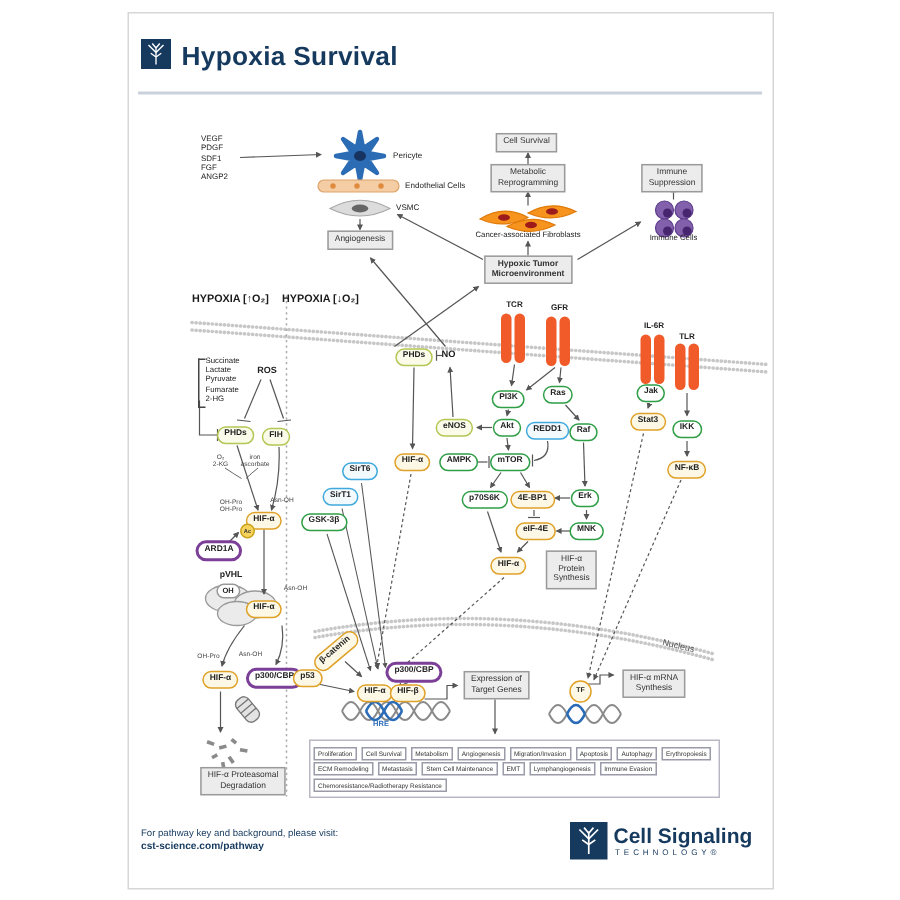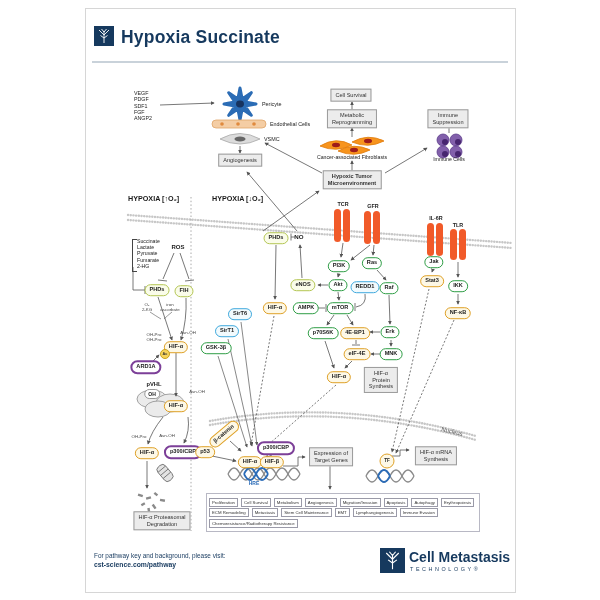--- a/index.html
+++ b/index.html
@@ -46,21 +46,21 @@
         <path d="M10,17 V5"></path>
         <path d="M10,9 L5,4"></path>
         <path d="M10,9 L15,4"></path>
         <path d="M10,12 L6.5,9.5"></path>
         <path d="M10,12 L13.5,9.5"></path>
         <path d="M10,6 L7.5,3"></path>
         <path d="M10,6 L12.5,3"></path>
       </g>
     </svg>
 </div>
-<div class="abs title" style="left:121px;top:27px;z-index:3">Hypoxia Succinate</div>
+<div class="abs title" style="left:121px;top:27px;z-index:3">Hypoxia Survival</div>
 <div class="abs rule" style="left:92px;top:61px;width:416px;z-index:3"></div>
 
 <svg id="art" width="600" height="600" viewBox="0 0 600 600">
   <defs>
     <marker id="ah" markerWidth="6" markerHeight="6" refX="4.2" refY="2.5" orient="auto">
         <path d="M0,0 L5,2.5 L0,5 Z" fill="#555"></path>
       </marker>
   </defs>
 
   <g stroke="#c7c7c7" fill="none" stroke-width="2.4" stroke-linecap="round" stroke-dasharray="0.1 2.6">
@@ -221,21 +221,21 @@
 <div class="gbox" style="left:240px;top:160px">Angiogenesis</div>
 <div class="gbox" style="left:351px;top:95px">Cell Survival</div>
 <div class="gbox" style="left:352px;top:119px">Metabolic
 Reprogramming</div>
 <div class="gbox" style="left:448px;top:119px">Immune
 Suppression</div>
 <div class="gbox bold" style="left:352px;top:180px;font-weight:700">Hypoxic Tumor
 Microenvironment</div>
 
 <div class="abs zone" style="left:128px;top:194px;z-index:3">HYPOXIA [↑O₂]</div>
-<div class="abs zone" style="left:212px;top:194px;z-index:3">HYPOXIA [↓O₂]</div>
+<div class="abs zone" style="left:188px;top:194px;z-index:3">HYPOXIA [↓O₂]</div>
 
 <div class="rcpt" style="left:334px;top:209px;height:33px">
     <span></span>
     <span></span>
   </div>
 <div class="rcpt" style="left:364px;top:211px;height:33px">
     <span></span>
     <span></span>
   </div>
 <div class="rcpt" style="left:427px;top:223px;height:33px">
@@ -354,14 +354,14 @@
         <path d="M10,17 V5"></path>
         <path d="M10,9 L5,4"></path>
         <path d="M10,9 L15,4"></path>
         <path d="M10,12 L6.5,9.5"></path>
         <path d="M10,12 L13.5,9.5"></path>
         <path d="M10,6 L7.5,3"></path>
         <path d="M10,6 L12.5,3"></path>
       </g>
     </svg>
 </div>
-<div class="abs brand" style="left:409px;top:549px;z-index:3">Cell Metastasis</div>
+<div class="abs brand" style="left:409px;top:549px;z-index:3">Cell Signaling</div>
 <div class="abs brand-sub" style="left:410px;top:566px;z-index:3">TECHNOLOGY®</div>
 
 </body></html>

